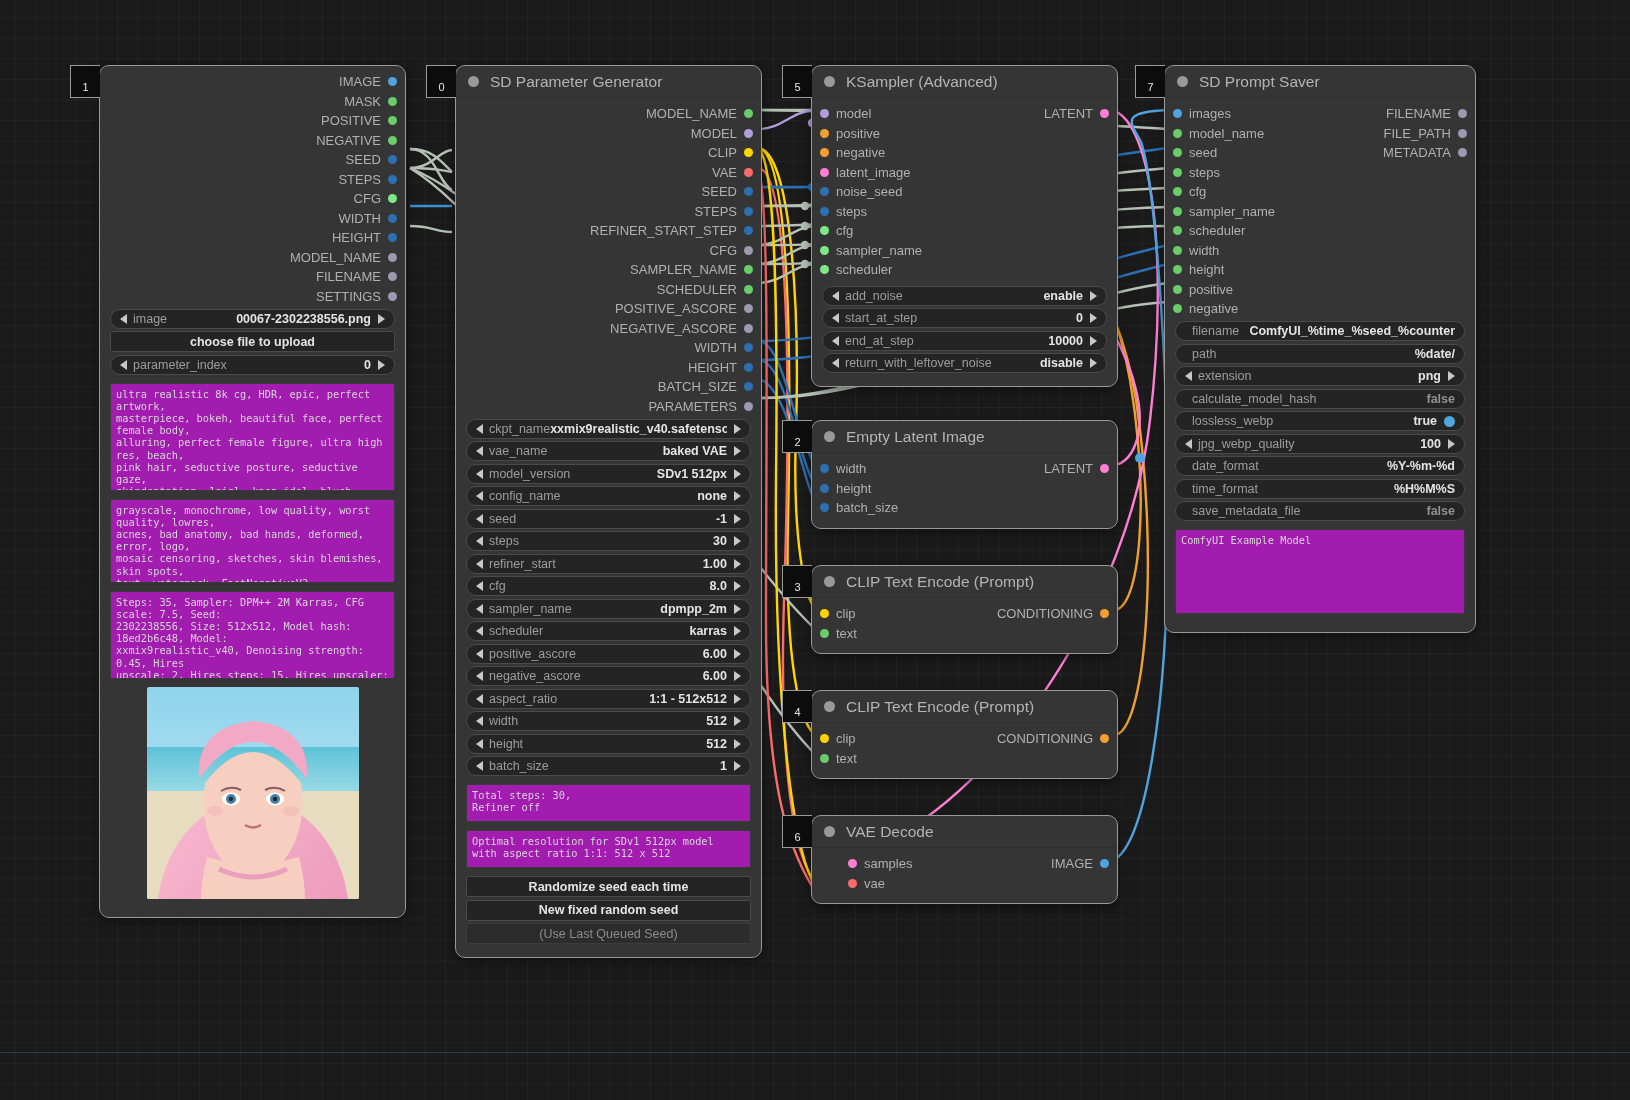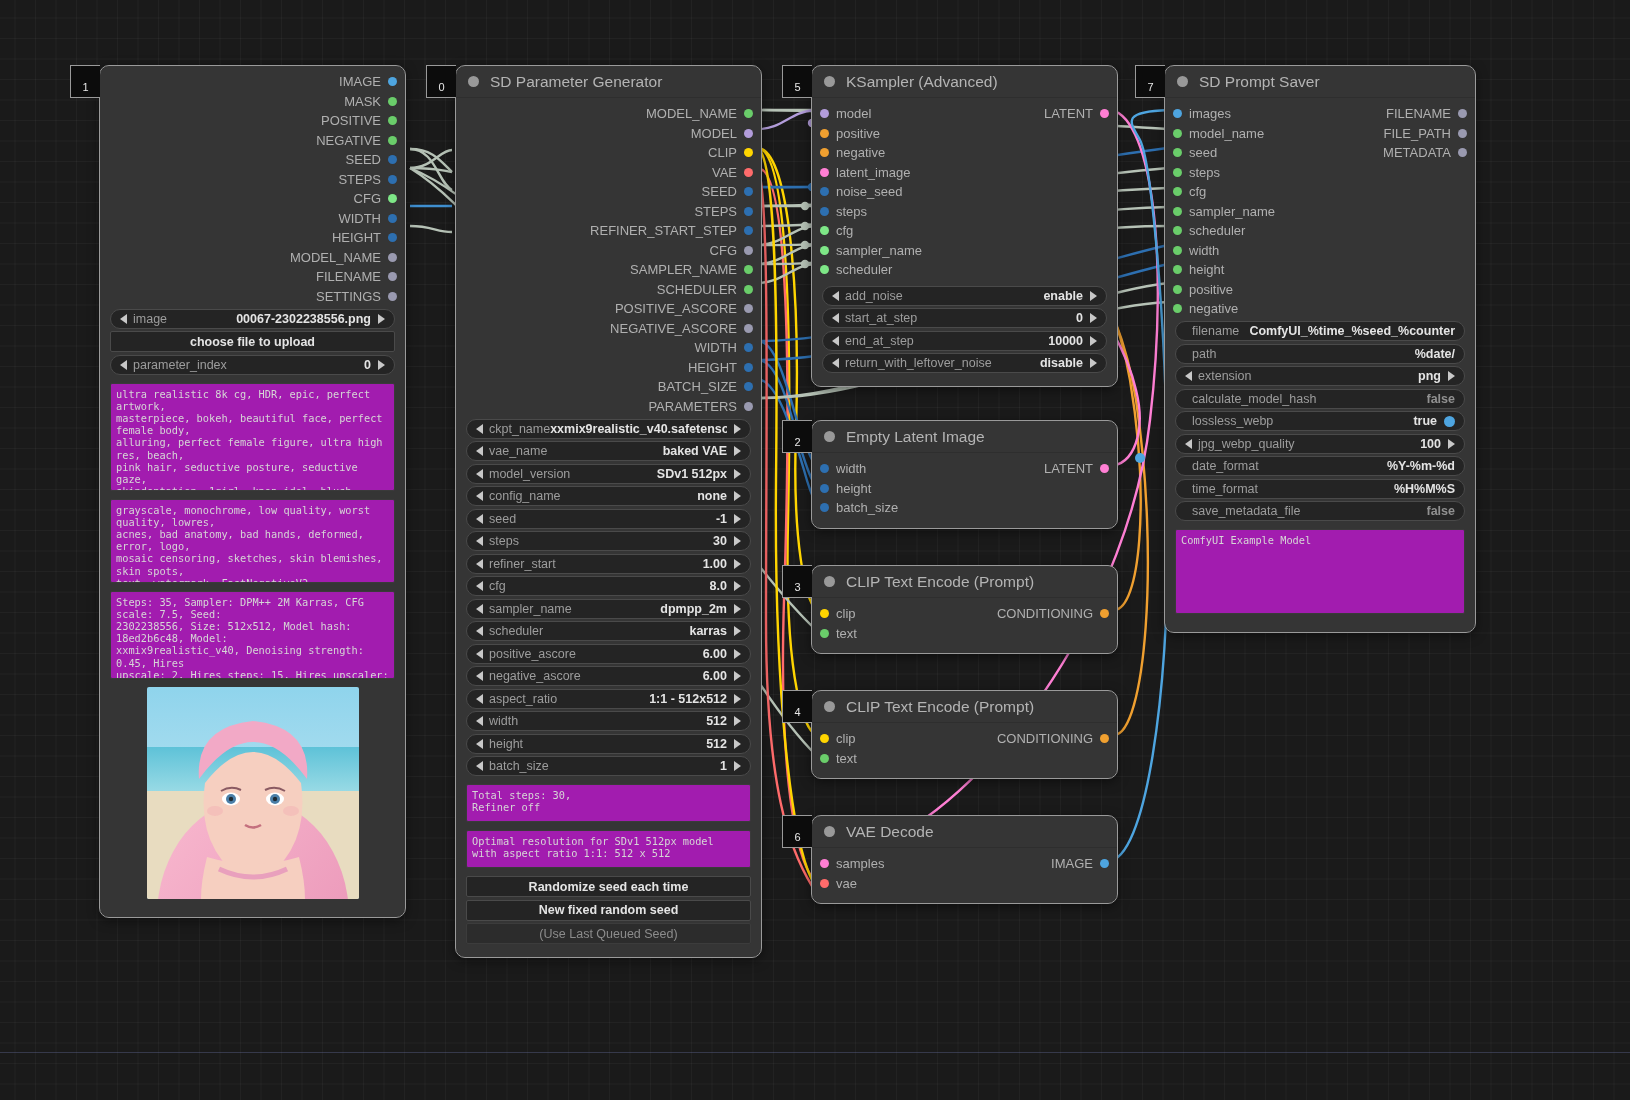--- a/index.html
+++ b/index.html
@@ -698,21 +698,21 @@
     </div>
   </div>
 
   <div class="node selected" style="left:812px; top:816px; width:305px;">
     <div class="node-badge">6</div>
     <div class="node-title">
       <span class="title-dot"></span>
       <span>VAE Decode</span>
     </div>
     <div class="node-body">
-      <div style="position:relative;">
+      <div style="position:relative;padding-left:28px;">
         <div id="vd-ins">
             <div class="slot in">
               <span class="dot" style="background: rgb(255, 127, 212);"></span>
               <span>samples</span>
             </div>
             <div class="slot in">
               <span class="dot" style="background: rgb(255, 107, 107);"></span>
               <span>vae</span>
             </div>
           </div>

